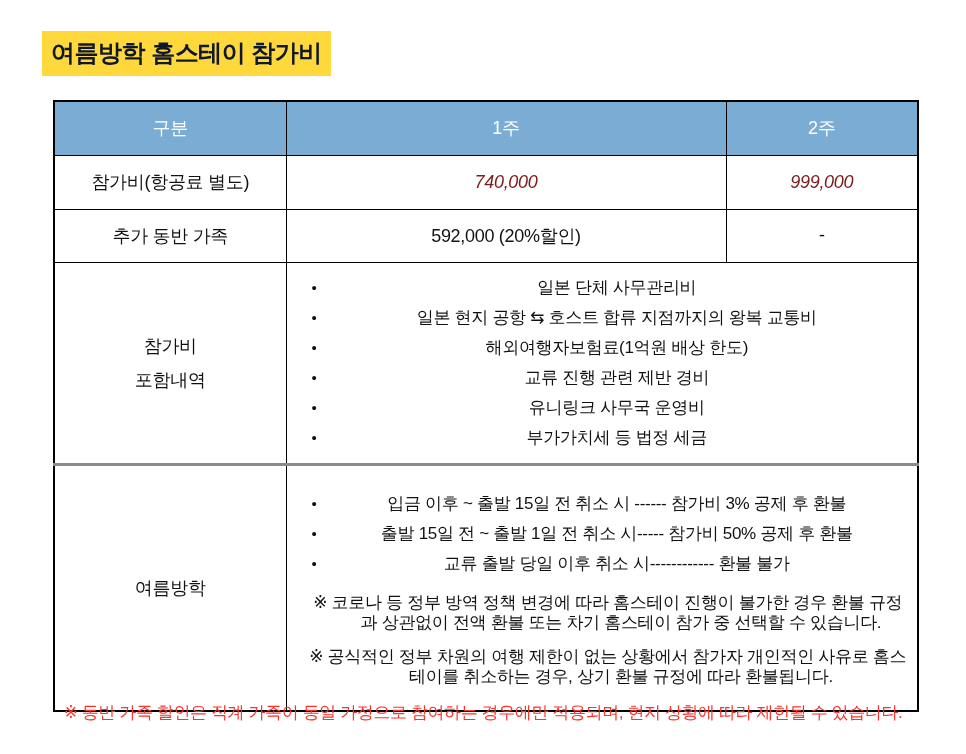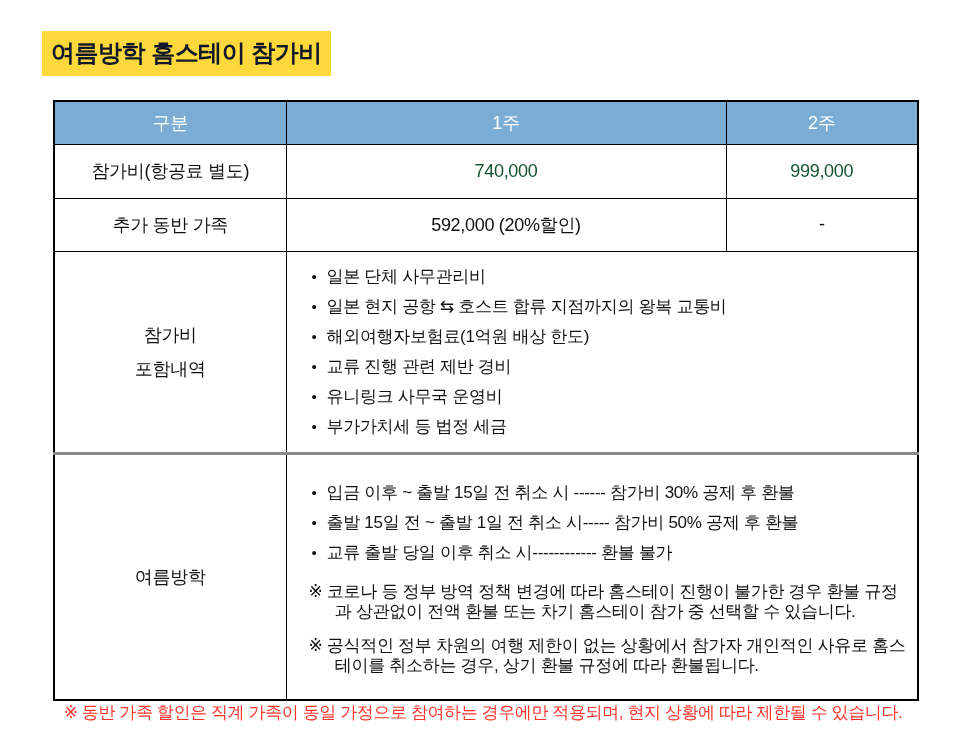--- a/index.html
+++ b/index.html
@@ -39,37 +39,37 @@
   .fee-table col.c3 { width: 192px; }
 
   .fee-table th, .fee-table td {
     border: 1px solid #000000;
     padding: 2px 6px;
     text-align: center;
     vertical-align: middle;
     letter-spacing: -0.3px;
   }
 
-  tr.header-row { height: 43px; }
+  tr.header-row { height: 54px; }
   tr.header-row th {
     background: #7badd4;
     color: #ffffff;
     font-weight: normal;
     font-size: 18px;
   }
 
   tr.fee-row    { height: 54px; }
   tr.family-row { height: 53px; padding-left: 18px; }
   tr.include-row{ height: 187px; }
   tr.refund-row { height: 247px; }
 
-  td.price { color: #14532d; }
+  td.price { color: #7f1d1d; font-style: italic; }
 
   td.list-cell {
-    text-align: left;
+    text-align: center;
     padding: 10px 10px 10px 22px;
     font-size: 17px;
   }
   .list-cell ul {
     list-style: none;
     margin: 0; padding: 0;
   }
   .list-cell li {
     position: relative;
     padding-left: 18px;
@@ -149,21 +149,21 @@
         <li>유니링크 사무국 운영비</li>
         <li>부가가치세 등 법정 세금</li>
       </ul>
     </td>
   </tr>
 
   <tr class="refund-row">
     <td>여름방학</td>
     <td class="list-cell" colspan="2">
       <ul>
-        <li>입금 이후 ~ 출발 15일 전 취소 시 ------ 참가비 30% 공제 후 환불</li>
+        <li>입금 이후 ~ 출발 15일 전 취소 시 ------ 참가비 3% 공제 후 환불</li>
         <li>출발 15일 전 ~ 출발 1일 전 취소 시----- 참가비 50% 공제 후 환불</li>
         <li>교류 출발 당일 이후 취소 시------------ 환불 불가</li>
       </ul>
       <p class="note">※ 코로나 등 정부 방역 정책 변경에 따라 홈스테이 진행이 불가한 경우 환불 규정과 상관없이 전액 환불 또는 차기 홈스테이 참가 중 선택할 수 있습니다.</p>
       <p class="note">※ 공식적인 정부 차원의 여행 제한이 없는 상황에서 참가자 개인적인 사유로 홈스테이를 취소하는 경우, 상기 환불 규정에 따라 환불됩니다.</p>
     </td>
   </tr>
 </tbody>
   </table>
 

